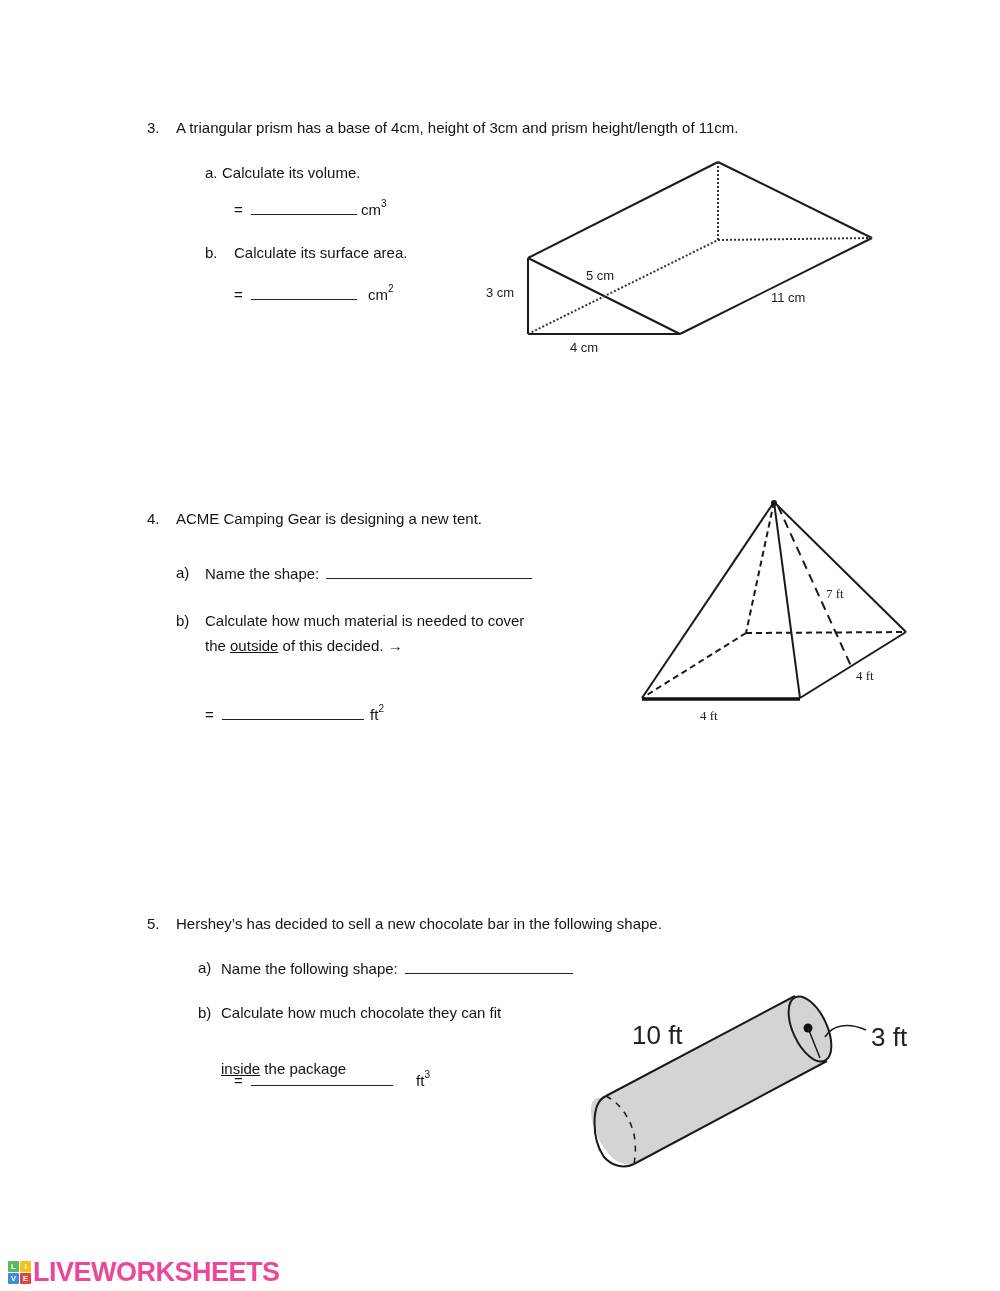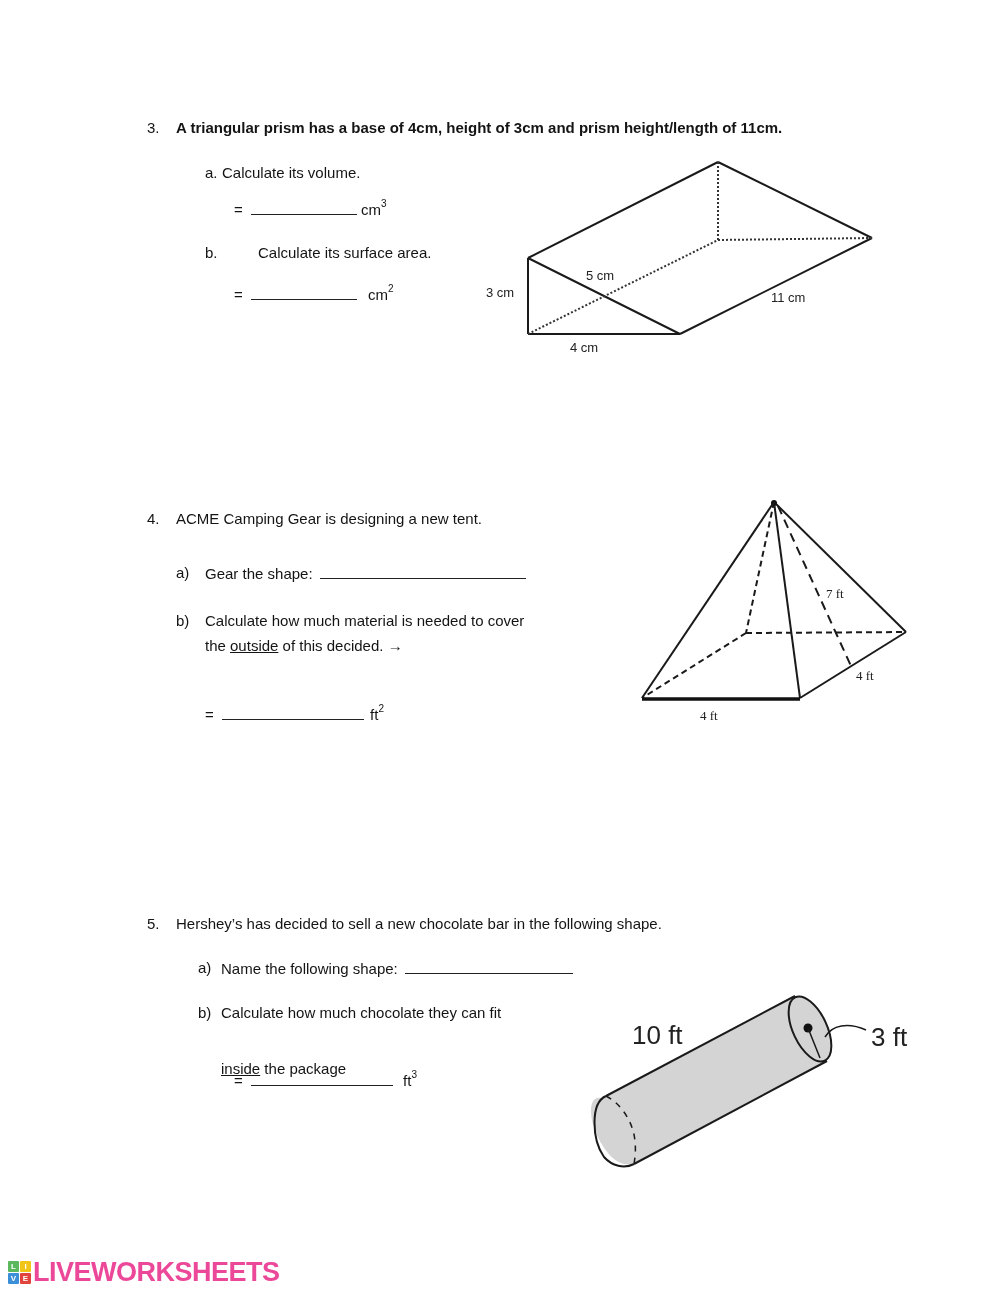--- a/index.html
+++ b/index.html
@@ -19,32 +19,32 @@
   .lbl-big { font-family:"Liberation Sans", sans-serif; font-size:26px; fill:#222; }
   .logo { position:absolute; left:8px; top:1259px; height:26px; display:flex; align-items:center; }
   .logo-grid { display:grid; grid-template-columns:11px 11px; grid-template-rows:11px 11px; gap:1px; margin-right:2px; }
   .logo-grid span { display:flex; align-items:center; justify-content:center; font-size:8px; font-weight:bold; color:#fff; border-radius:1px; }
   .logo-text { font-family:"Liberation Sans", sans-serif; font-weight:bold; font-size:27px; color:#1f3a5f; letter-spacing:-0.5px; }
 </style>
 </head>
 <body>
 
 <div class="num" style="left:147px; top:119px;">3.</div>
-<div class="t" style="left:176px; top:119px;font-weight:bold;">A triangular prism has a base of 4cm, height of 3cm and prism height/length of 11cm.</div>
+<div class="t" style="left:176px; top:119px;">A triangular prism has a base of 4cm, height of 3cm and prism height/length of 11cm.</div>
 
 <div class="num" style="left:205px; top:164px;">a.</div>
 <div class="t" style="left:222px; top:164px;">Calculate its volume.</div>
 <div class="t" style="left:234px; top:200px;">
   <span>=</span>
   <span class="blank" style="width:106px; margin-left:4px;"></span>
   <span style="margin-left:0;"><span>cm</span><sup>3</sup></span>
 </div>
 
 <div class="num" style="left:205px; top:244px;">b.</div>
-<div class="t" style="left:234px; top:244px;margin-left:24px;">Calculate its surface area.</div>
+<div class="t" style="left:234px; top:244px;">Calculate its surface area.</div>
 <div class="t" style="left:234px; top:285px;">
   <span>=</span>
   <span class="blank" style="width:106px; margin-left:4px;"></span>
   <span style="margin-left:7px;margin-top:44px;"><span>cm</span><sup>2</sup></span>
 </div>
 
 <svg class="fig" width="1000" height="1291">
   <g stroke="#1a1a1a" stroke-width="2" fill="none" stroke-linejoin="round">
     <line x1="528" y1="258" x2="528" y2="334"></line>
     <line x1="528" y1="334" x2="680" y2="334"></line>
@@ -62,21 +62,21 @@
   <text class="lbl" x="586" y="280">5 cm</text>
   <text class="lbl" x="570" y="352">4 cm</text>
   <text class="lbl" x="771" y="302">11 cm</text>
 </svg>
 
 <div class="num" style="left:147px; top:510px;">4.</div>
 <div class="t" style="left:176px; top:510px;">ACME Camping Gear is designing a new tent.</div>
 
 <div class="num" style="left:176px; top:564px;">a)</div>
 <div class="t" style="left:205px; top:564px;">
-  <span>Gear the shape:</span>
+  <span>Name the shape:</span>
   <span class="blank" style="width:206px; margin-left:3px;"></span>
 </div>
 
 <div class="num" style="left:176px; top:612px;">b)</div>
 <div class="t" style="left:205px; top:612px;text-align:right;">Calculate how much material is needed to cover</div>
 <div class="t" style="left:205px; top:637px;">
   <span>the </span><u>outside</u><span> of this decided. →</span>
 </div>
 <div class="t" style="left:205px; top:705px;">
   <span>=</span>
@@ -114,21 +114,21 @@
 </div>
 
 <div class="num" style="left:198px; top:1004px;">b)</div>
 <div class="t" style="left:221px; top:1004px;">Calculate how much chocolate they can fit</div>
 <div class="t" style="left:221px; top:1029px;margin-top:31px;">
   <u>inside</u><span> the package</span>
 </div>
 <div class="t" style="left:234px; top:1071px;">
   <span>=</span>
   <span class="blank" style="width:142px; margin-left:4px;"></span>
-  <span style="margin-left:6px;"><span>ft</span><sup>3</sup></span>
+  <span style="margin-left:19px;"><span>ft</span><sup>3</sup></span>
 </div>
 
 <svg class="fig" width="1000" height="1291">
   <path d="M 795 997 L 827 1061 L 634 1163 C 615 1170 598 1145 596 1119 C 594 1104 598 1098 606 1096 Z" fill="#d4d4d4" stroke="none"></path>
   <line x1="606" y1="1096" x2="795" y2="996" stroke="#1a1a1a" stroke-width="2"></line>
   <line x1="634" y1="1164" x2="827" y2="1061" stroke="#1a1a1a" stroke-width="2"></line>
   <ellipse cx="611" cy="1130" rx="15" ry="35" transform="rotate(-25 611 1130)" fill="#d4d4d4" stroke="none"></ellipse>
   <path d="M 606 1096 C 590 1103 592 1140 604 1157 C 612 1166 624 1169 634 1164" fill="none" stroke="#1a1a1a" stroke-width="2"></path>
   <path d="M 606 1096 C 622 1104 634 1124 635 1142 C 636 1150 635 1158 634 1164" fill="none" stroke="#1a1a1a" stroke-width="1.5" stroke-dasharray="6,6"></path>
   <ellipse cx="810" cy="1029" rx="17" ry="35" transform="rotate(-25 810 1029)" fill="#d4d4d4" stroke="#1a1a1a" stroke-width="2"></ellipse>

